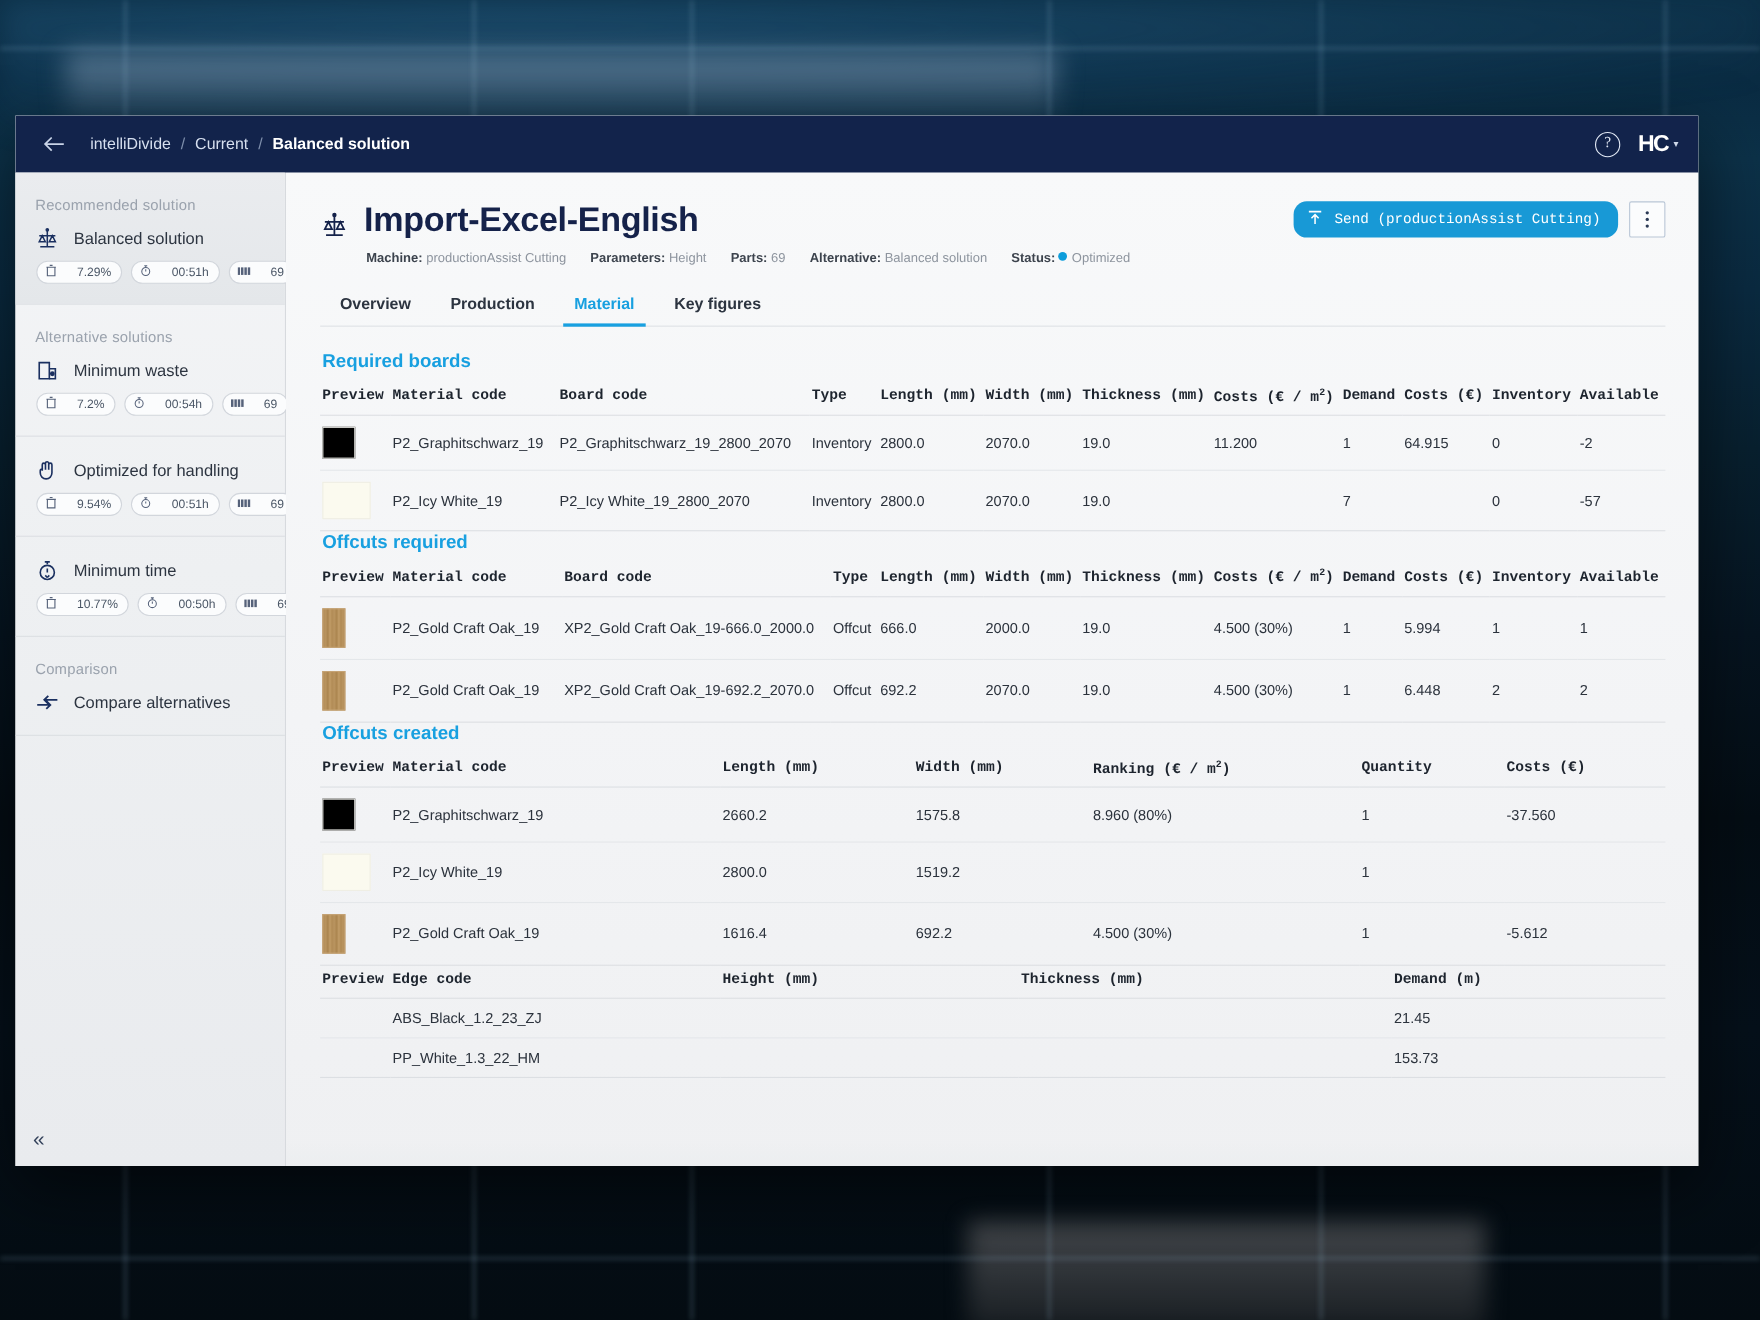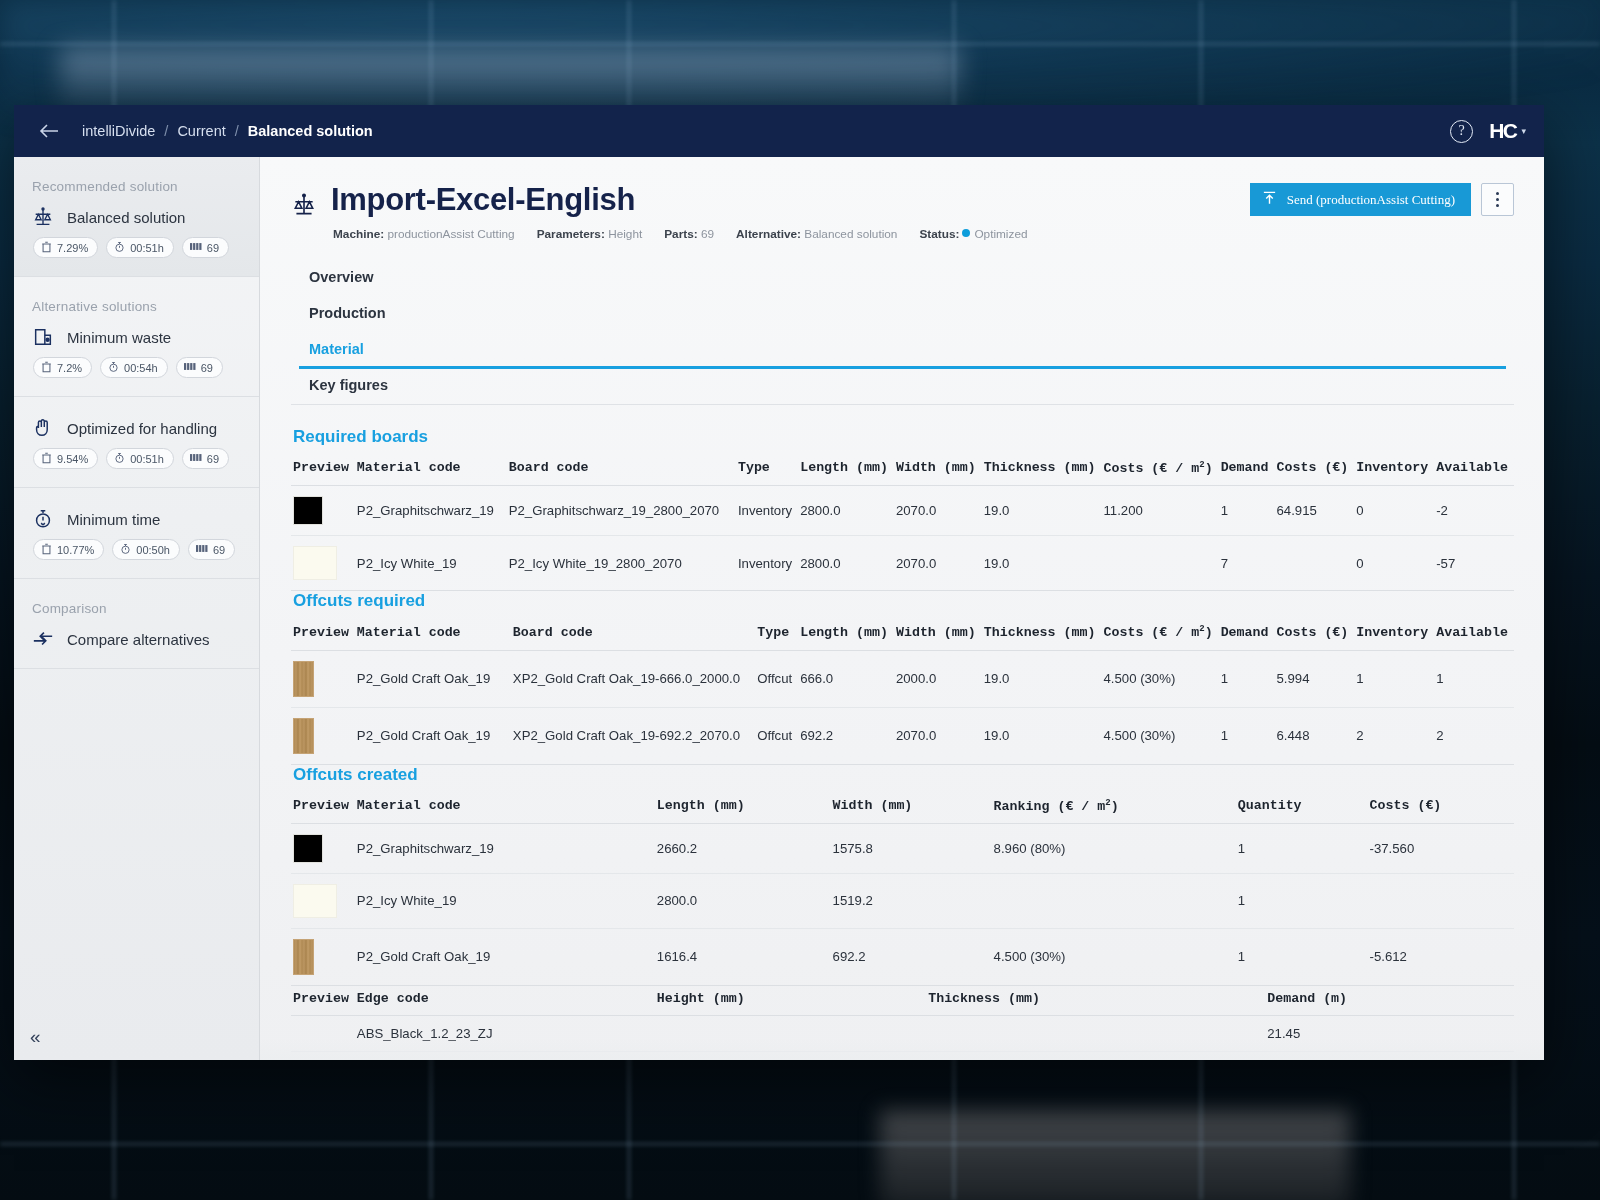--- a/index.html
+++ b/index.html
@@ -98,21 +98,21 @@
   .side-group.selected { background: linear-gradient(180deg,#eaecef,#e4e7ea); }
   .side-caption {
     font-size: 13.5px; color: #9aa2ad; padding: 22px 0 10px 18px; letter-spacing: .2px;
   }
   .side-item { padding: 2px 0 18px 18px; cursor: pointer; }
   .side-row { display: flex; align-items: center; gap: 13px; }
   .side-ico { width: 22px; height: 22px; color: #1b3060; flex: 0 0 22px; }
   .side-label { font-size: 15px; color: #2c3440; }
   .chips { display: flex; gap: 8px; margin: 9px 0 0 1px; }
   .chip {
-    display: flex; align-items: center; gap: 5px;
+    display: flex; align-items: center; gap: 18px;
     border: 1px solid #d2d6dc; border-radius: 11px;
     background: #fbfcfd; padding: 2px 9px 2px 7px;
     font-size: 11px; color: #4a5666; height: 21px;
   }
   .chip svg { flex: 0 0 auto; }
   .collapse-btn {
     position: absolute; left: 16px; bottom: 14px;
     font-size: 19px; color: #33415a; cursor: pointer; line-height: 1;
   }
   .side-filler { flex: 1; }
@@ -136,37 +136,36 @@
     font-size: 11.8px; color: #8d949e;
   }
   .meta b { color: #3c434d; font-weight: bold; }
   .status-dot {
     display: inline-block; width: 8px; height: 8px; border-radius: 50%;
     background: #0d9ddb; margin: 0 4px 0 3px; vertical-align: 1px;
   }
   .title-actions { margin-left: auto; display: flex; gap: 10px; align-items: flex-start; }
   .btn-send {
     background: #1899d6; color: #ffffff; border: none;
-    height: 33px; padding: 0 16px 0 12px; border-radius: 0;
+    height: 33px; padding: 0 16px 0 12px; border-radius: 12px;
     display: flex; align-items: center; gap: 10px;
-    font-size: 13px; cursor: pointer; font-family: Liberation Serif, serif;
+    font-size: 13px; cursor: pointer; font-family: Liberation Mono, monospace;
   }
   .btn-kebab {
     width: 33px; height: 33px; border: 1px solid #b9c6d6; border-radius: 2px;
     background: #fbfcfd; color: #2b3a55; cursor: pointer;
     display: flex; align-items: center; justify-content: center;
     flex-direction: column; gap: 3px;
   }
   .btn-kebab i { width: 3px; height: 3px; background: #2b3a55; border-radius: 50%; display: block; }
 
   
   .tabs {
     display: flex; gap: 0; margin-top: 19px;
     border-bottom: 1px solid #dfe2e6;
-    flex-direction: column;
   }
   .tab {
     padding: 9px 18px 11px; font-size: 14.5px; color: #2c3440;
     cursor: pointer; position: relative; font-weight: bold;
   }
   .tab.active { color: #18a0e0; }
   .tab.active::after {
     content: ""; position: absolute; left: 8px; right: 8px; bottom: -1px;
     height: 3px; background: #18a0e0;
   }

